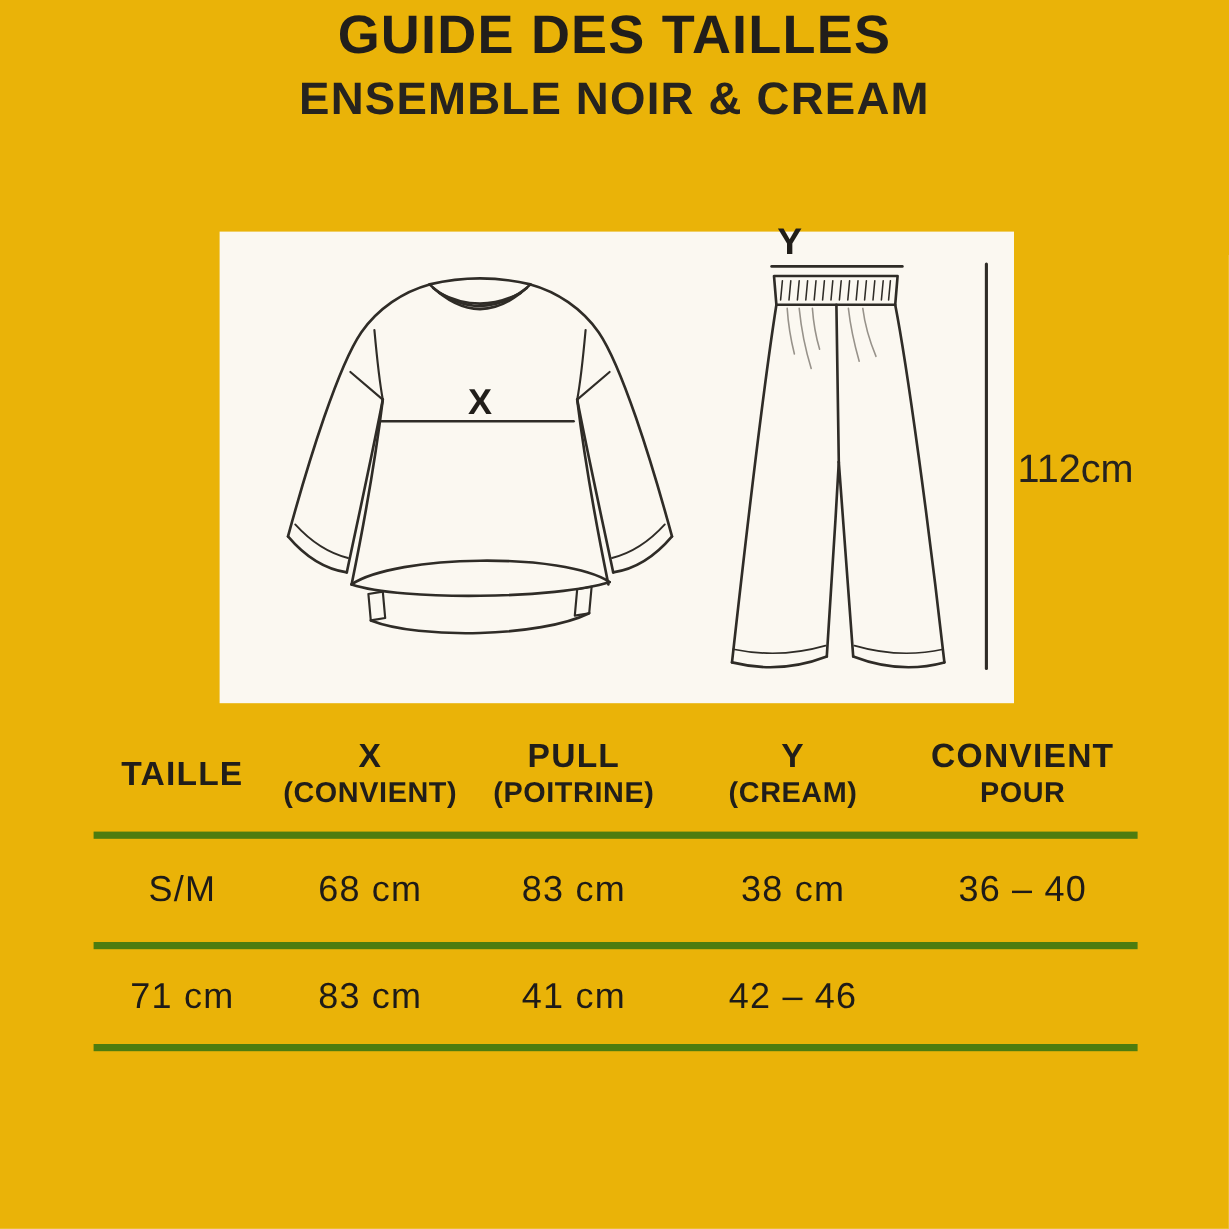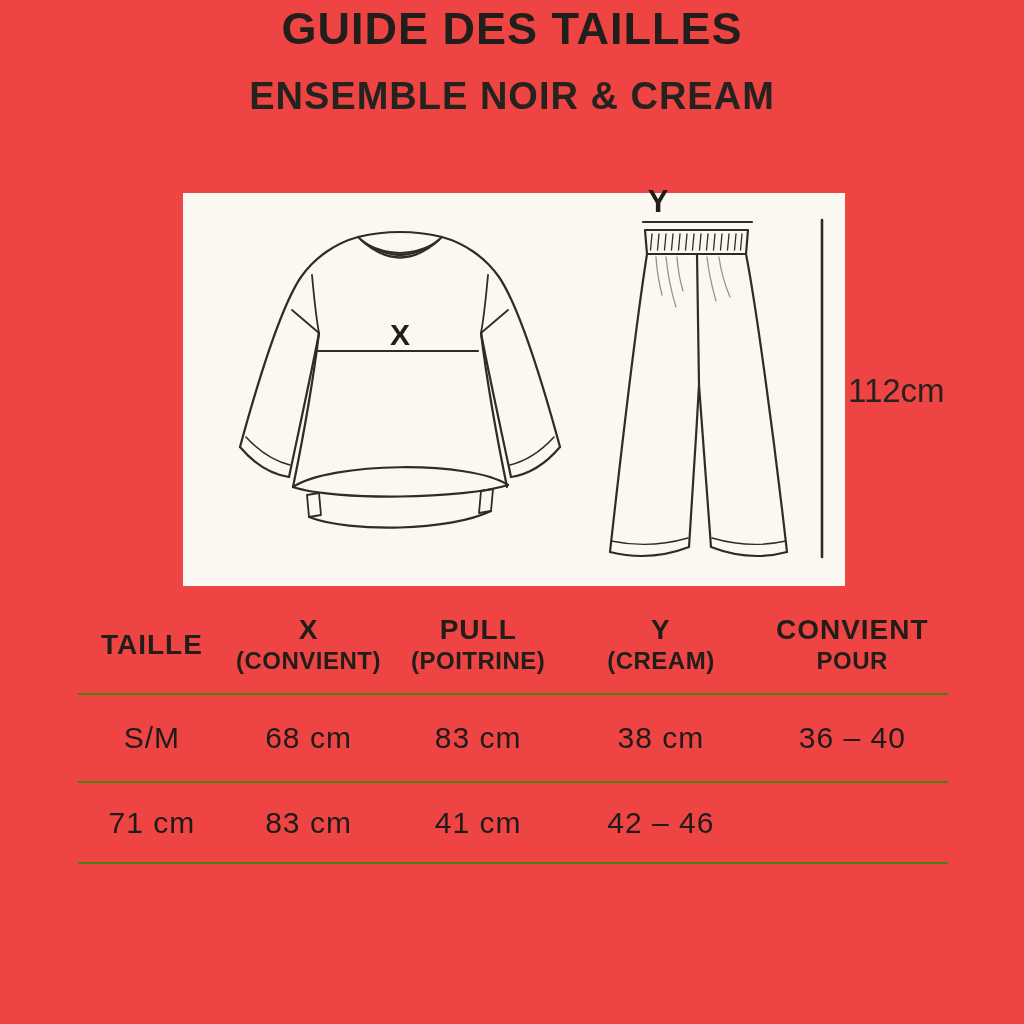--- a/index.html
+++ b/index.html
@@ -1,36 +1,36 @@
 <!DOCTYPE html>
 <html><head>
 <meta charset="utf-8">
 <style>
   html,body{margin:0;padding:0;}
   .page{
     position:relative;width:1024px;height:1024px;overflow:hidden;
-    background:#ef4444;color:#23201c;
+    background:#eab308;color:#23201c;
     font-family:"Liberation Sans",sans-serif;
   }
   .title{
     position:absolute;top:0;left:0;right:0;height:56px;line-height:58px;
     margin:0;text-align:center;font-size:45px;font-weight:700;letter-spacing:1px;
     color:#211e1b;
   }
   .subtitle{
     position:absolute;top:57px;left:0;right:0;height:52px;line-height:52px;
-    margin:13px;text-align:center;font-size:38px;font-weight:700;letter-spacing:1px;
+    margin:0;text-align:center;font-size:38px;font-weight:700;letter-spacing:1px;
     color:#26231f;
   }
   .illo{position:absolute;left:150px;top:175px;}
 
   .size-table{position:absolute;left:78px;top:596px;width:870px;}
   .trow{
     display:grid;grid-template-columns:17% 19% 20% 22% 22%;
-    border-bottom:2px solid #4d7c0f;
+    border-bottom:6px solid #4d7c0f;
   }
   .thead{height:97px;}
   .trow .cell{
     display:flex;flex-direction:column;align-items:center;justify-content:center;
     gap:3px;text-align:center;
   }
   .hmain{font-size:28px;font-weight:700;letter-spacing:1px;color:#211e1a;line-height:30px;}
   .hsub{font-size:24px;font-weight:700;letter-spacing:0.5px;color:#211e1a;line-height:26px;}
   .row1{height:86px;}
   .row2{height:79px;}

